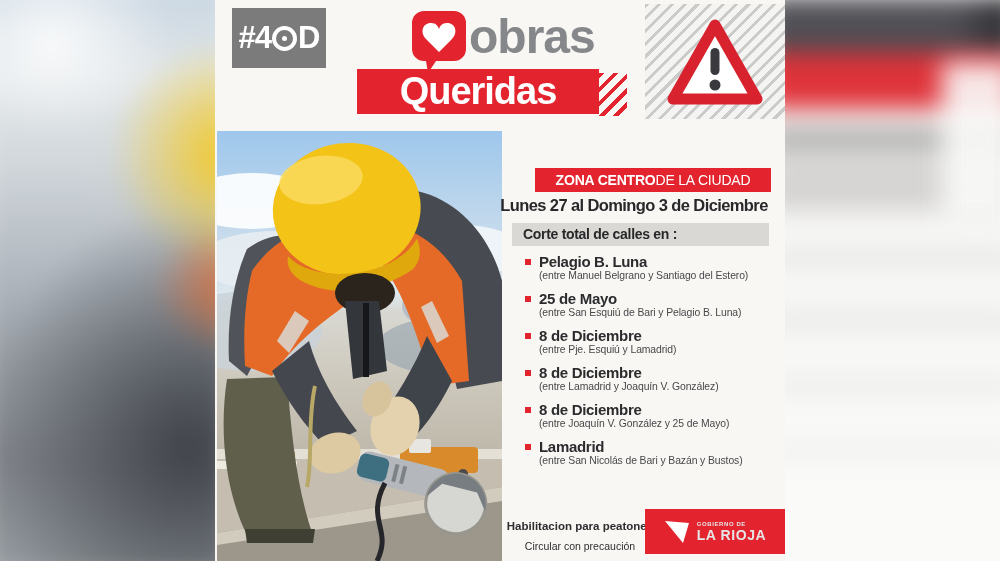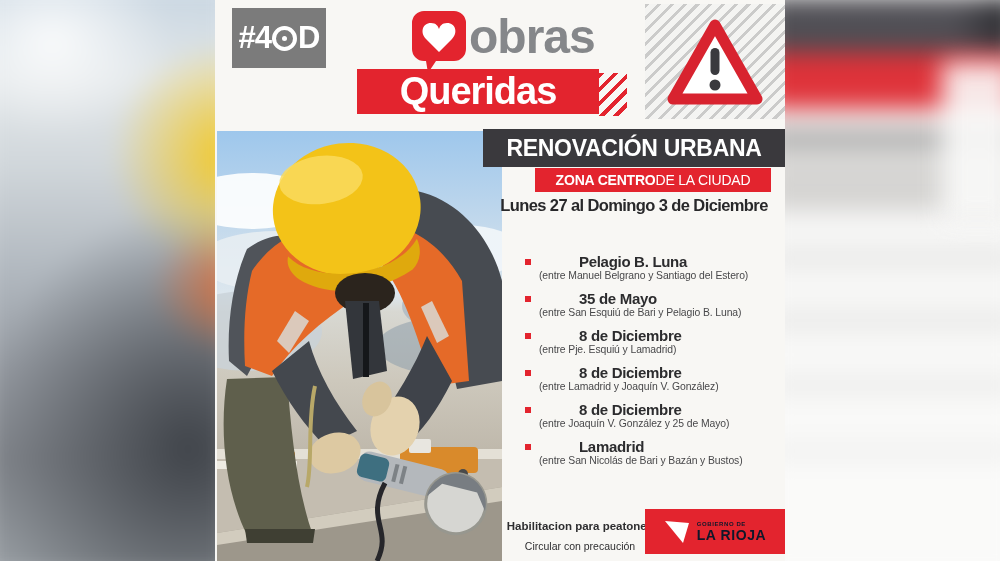--- a/index.html
+++ b/index.html
@@ -69,28 +69,28 @@
   .title-banner{position:absolute;left:268px;top:129px;width:302px;height:38px;background:#3a393d;color:#fff;text-align:center;line-height:38px;font-size:23px;font-weight:bold;letter-spacing:-.3px;}
   .zone-banner{position:absolute;left:320px;top:168px;width:236px;height:24px;background:#e3242e;color:#fff;display:flex;align-items:center;justify-content:center;font-size:14px;white-space:nowrap;}
   .zone-banner .zp{font-weight:bold;letter-spacing:-.2px;}
   .zone-banner .zs{font-weight:normal;letter-spacing:-.2px;}
   .dates{position:absolute;left:258px;top:196px;width:322px;text-align:center;font-size:16.5px;font-weight:bold;color:#28282a;letter-spacing:-.6px;}
   .section-bar{position:absolute;left:297px;top:223px;width:257px;height:23px;background:#d9d8d5;line-height:23px;padding-left:11px;font-size:14px;font-weight:bold;color:#28282a;letter-spacing:-.3px;}
 
   .closures{position:absolute;left:310px;top:253px;width:252px;display:flex;flex-direction:column;gap:8px;}
   .closure{display:flex;}
   .bullet{width:6px;height:6px;background:#e3242e;margin:6px 8px 0 0;flex:0 0 6px;}
-  .street{font-size:15px;font-weight:bold;color:#2c2c2e;line-height:17px;letter-spacing:-.3px;margin-left:40px;}
+  .street{font-size:15px;font-weight:bold;color:#2c2c2e;line-height:17px;letter-spacing:-.3px;}
   .detail{font-size:10.4px;color:#48484a;line-height:12px;letter-spacing:-.1px;}
 
   
   .ped-note{position:absolute;left:280px;top:519px;width:170px;text-align:center;color:#2e2e30;}
   .ped-note .l1{font-size:11.5px;font-weight:bold;line-height:14px;}
   .ped-note .l2{font-size:10.5px;line-height:13px;margin-top:7px;}
-  .gov-box{position:absolute;left:430px;top:509px;width:140px;height:45px;background:#e3242e;display:flex;align-items:center;justify-content:center;gap:7px;color:#0f172a;}
+  .gov-box{position:absolute;left:430px;top:509px;width:140px;height:45px;background:#e3242e;display:flex;align-items:center;justify-content:center;gap:7px;color:#e5e5e5;}
   .gov-text .g1{font-size:6px;font-weight:bold;letter-spacing:.6px;line-height:7px;}
   .gov-text .g2{font-size:14px;font-weight:bold;letter-spacing:.6px;line-height:15px;}
 </style>
 </head>
 <body>
 
 <div class="stage">
 
   <div class="blur-band blur-left">
       <div class="bfill"></div>
@@ -189,39 +189,39 @@
           <rect x="184" y="336" width="4" height="18" fill="#7d8286"></rect>
           <circle cx="244" cy="360" r="30" fill="#d6d6d2" stroke="#97978f" stroke-width="3"></circle>
           <path d="M214,360 A30 30 0 0 1 274,360 L262,344 L226,344 Z" fill="#787d82"></path>
         </g>
 
         <path d="M168,352 C148,390 176,398 160,430" stroke="#26262a" stroke-width="5" fill="none"></path>
         <path d="M98,255 C90,290 96,330 90,356" stroke="#b8a868" stroke-width="4" fill="none"></path>
       </svg>
     </div>
 
-    <div class="title-banner">RENOVACIÓN URBANA</div>
     <div class="zone-banner">
       <span class="zp">ZONA CENTRO</span>
       <span class="zs">DE LA CIUDAD</span>
     </div>
     <div class="dates">Lunes 27 al Domingo 3 de Diciembre</div>
+    <div class="section-bar">Corte total de calles en :</div>
 
     <div class="closures">
       <div class="closure">
         <span class="bullet"></span>
         <div>
             <div class="street">Pelagio B. Luna</div>
         <div class="detail">(entre Manuel Belgrano y Santiago del Estero)</div>
           </div>
       </div>
       <div class="closure">
         <span class="bullet"></span>
         <div>
-            <div class="street">35 de Mayo</div>
+            <div class="street">25 de Mayo</div>
         <div class="detail">(entre San Esquiú de Bari y Pelagio B. Luna)</div>
           </div>
       </div>
       <div class="closure">
         <span class="bullet"></span>
         <div>
             <div class="street">8 de Diciembre</div>
         <div class="detail">(entre Pje. Esquiú y Lamadrid)</div>
           </div>
       </div>

